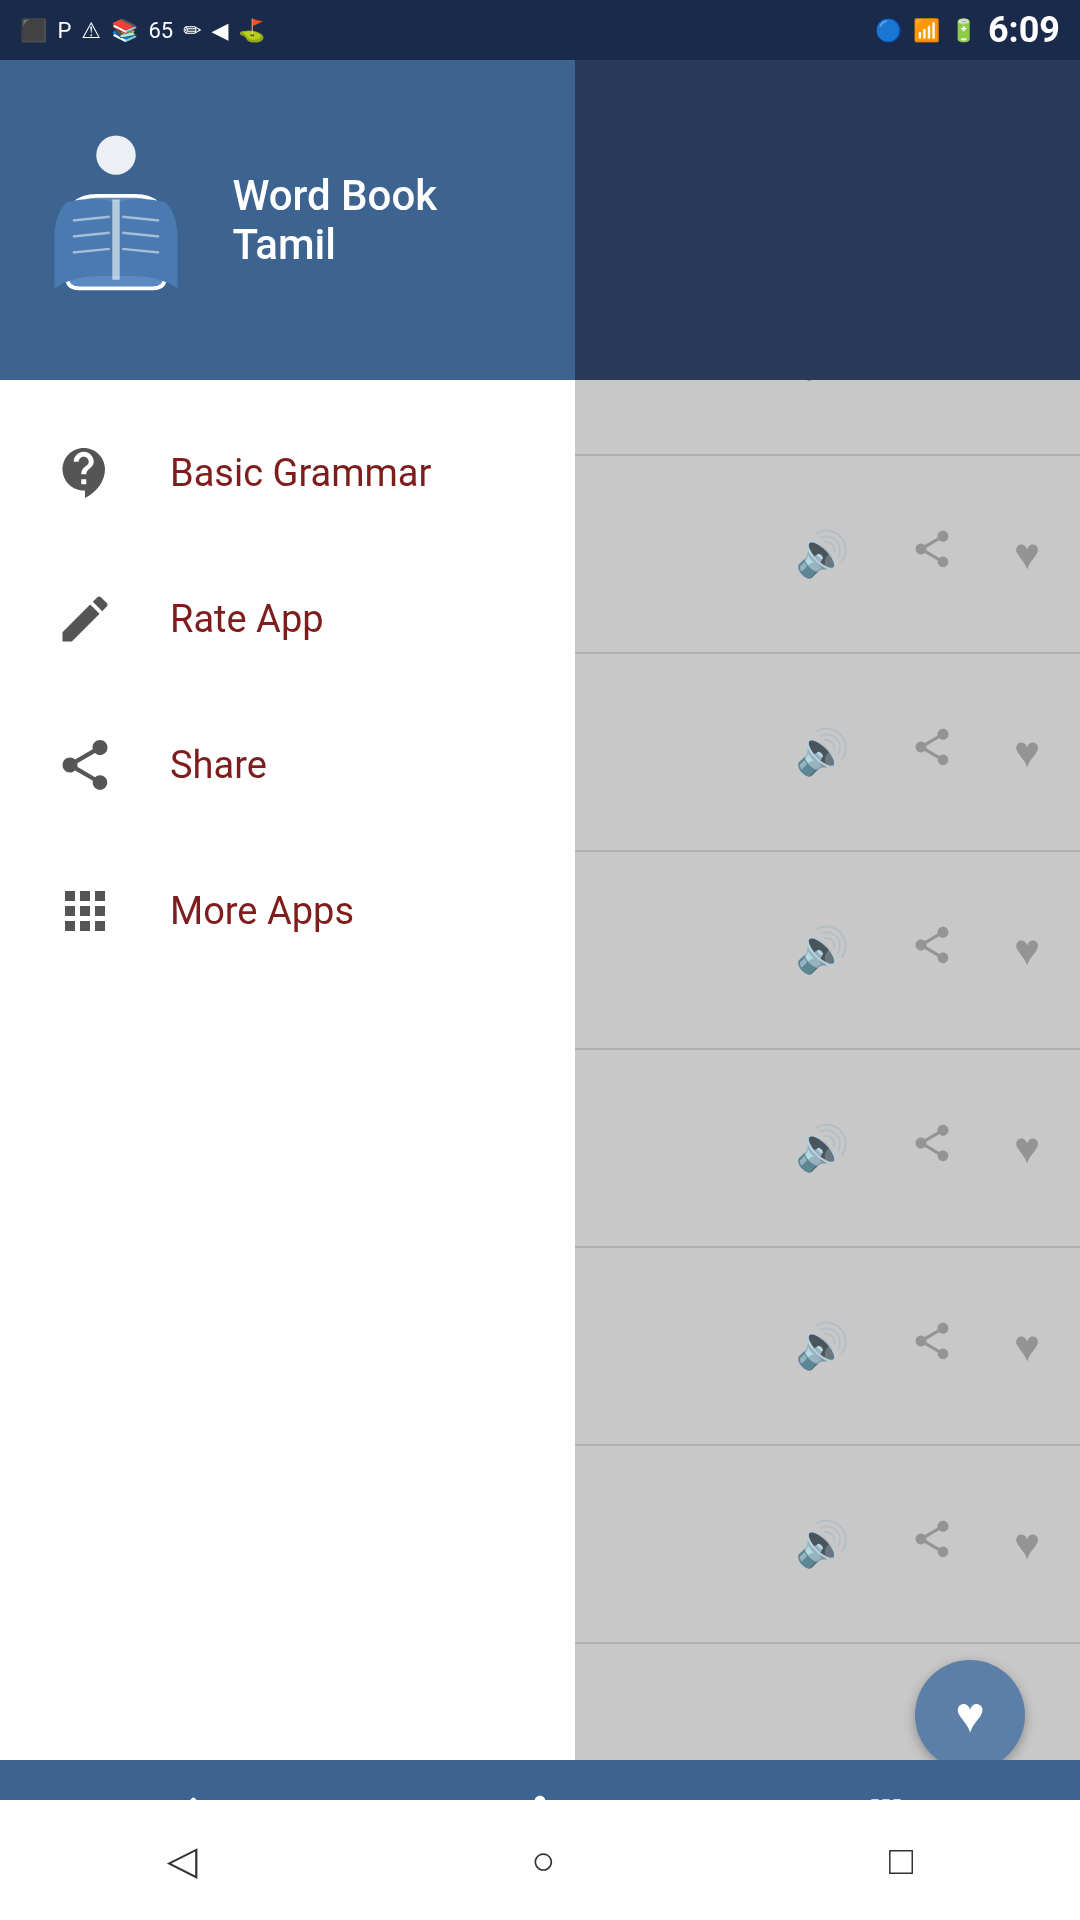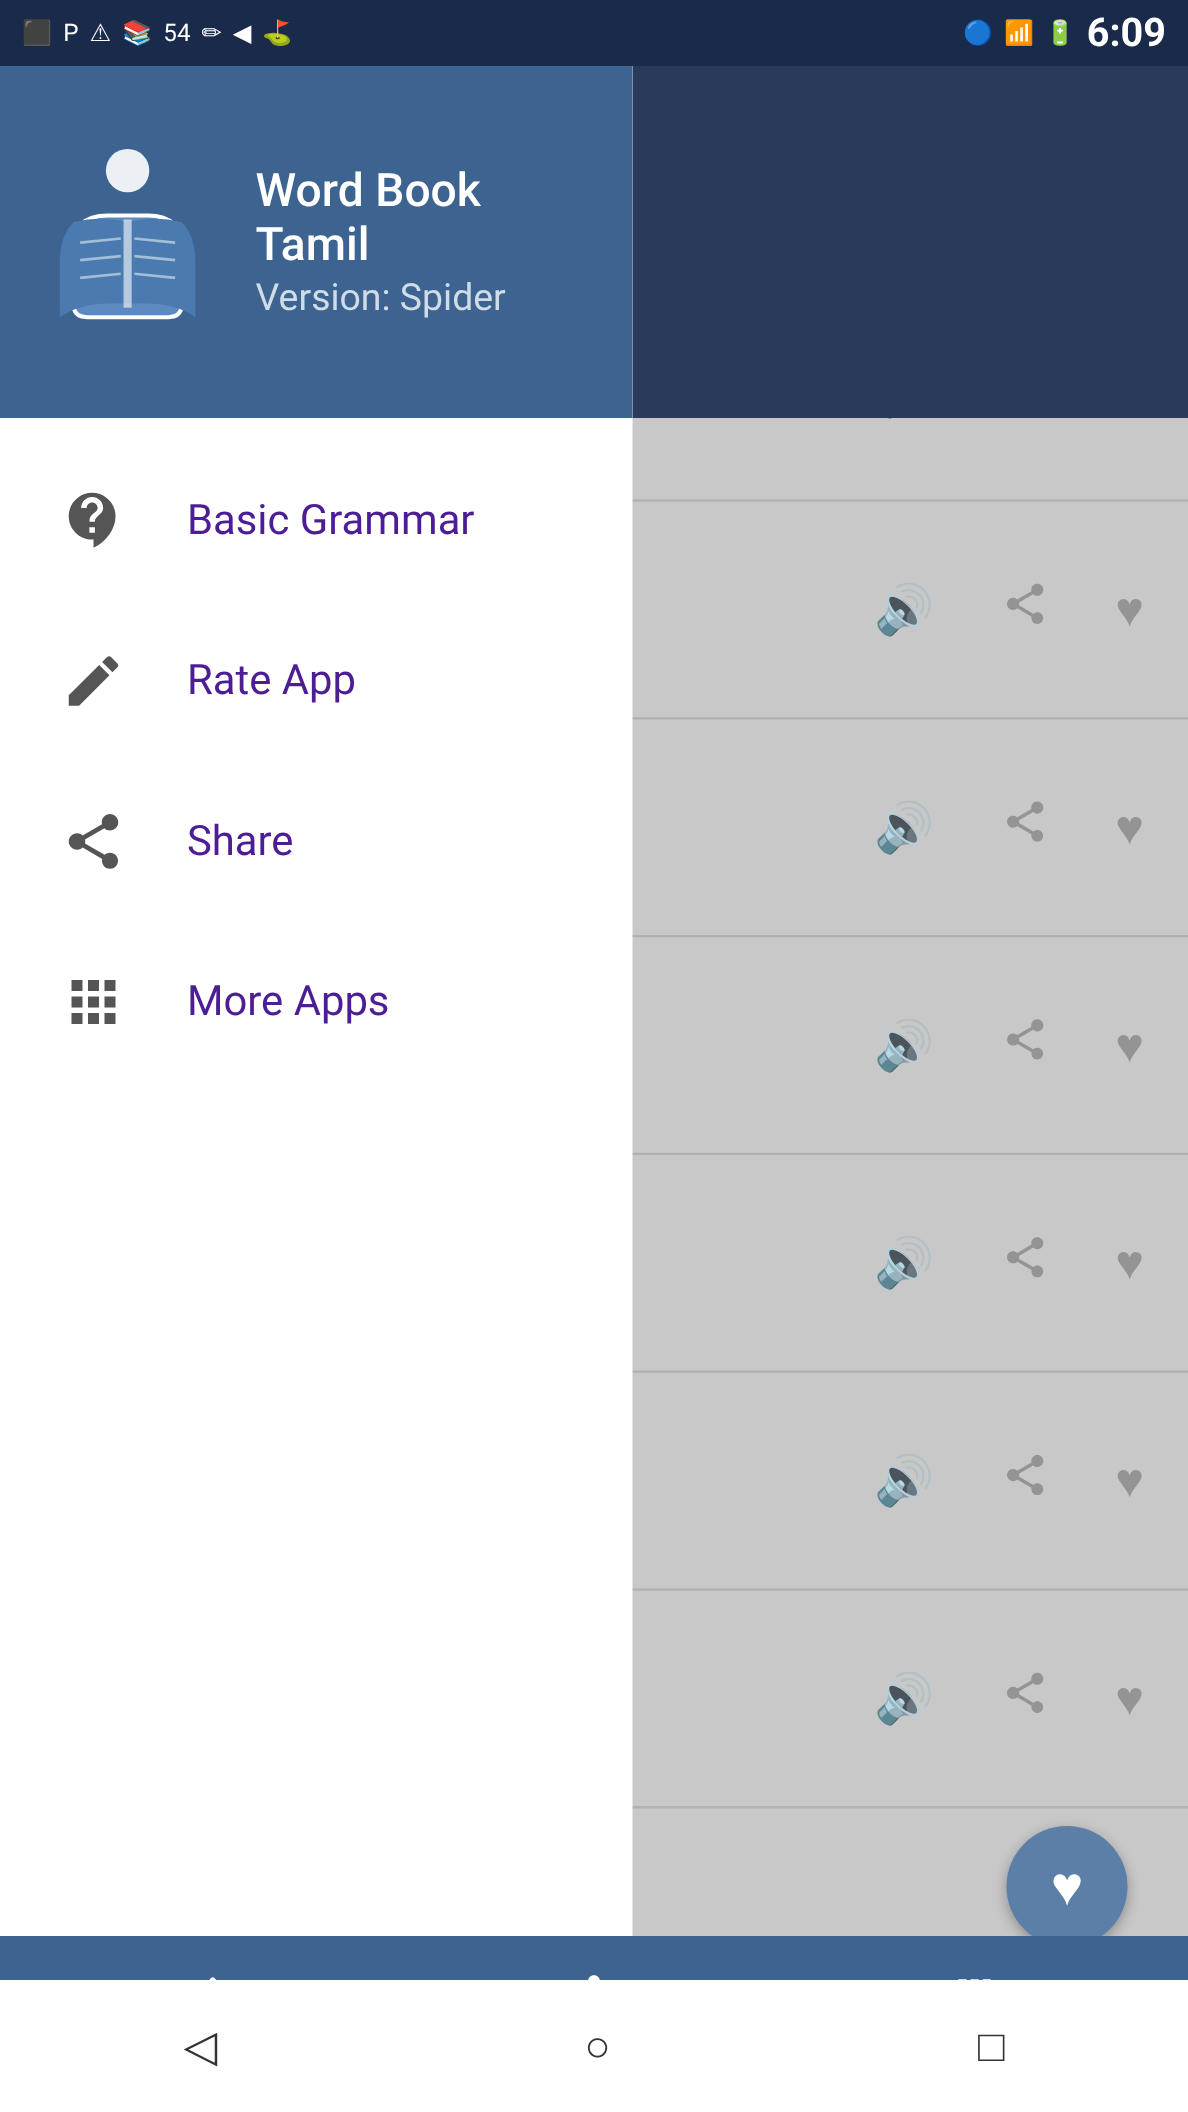--- a/index.html
+++ b/index.html
@@ -165,21 +165,21 @@
       justify-content: center;
       color: #555;
     }
 
     .menu-icon svg {
       width: 60px;
       height: 60px;
     }
 
     .menu-label {
-      color: #4c1d95;
+      color: #7f1d1d;
       font-size: 38px;
     }
 
     
     .fab-button {
       position: absolute;
       bottom: 150px;
       right: 55px;
       width: 110px;
       height: 110px;
@@ -271,21 +271,21 @@
   </style>
 </head>
 <body>
 
 <div class="status-bar">
   <div class="status-icons-left">
     <span class="status-icon-small">⬛</span>
     <span class="status-icon-small">P</span>
     <span class="status-icon-small">⚠</span>
     <span class="status-icon-small">📚</span>
-    <span class="status-icon-small">54</span>
+    <span class="status-icon-small">65</span>
     <span class="status-icon-small">✏</span>
     <span class="status-icon-small">◀</span>
     <span class="status-icon-small">⛳</span>
   </div>
   <div class="status-bar-right">
     <span>🔵</span>
     <span>📶</span>
     <span>🔋</span>
     <span class="status-time">6:09</span>
   </div>
@@ -390,21 +390,20 @@
           <path d="M25 75 L55 72" stroke="white" stroke-width="2" opacity="0.5"></path>
           <path d="M25 88 L55 85" stroke="white" stroke-width="2" opacity="0.5"></path>
           <path d="M25 101 L55 98" stroke="white" stroke-width="2" opacity="0.5"></path>
           <path d="M65 72 L95 75" stroke="white" stroke-width="2" opacity="0.5"></path>
           <path d="M65 85 L95 88" stroke="white" stroke-width="2" opacity="0.5"></path>
           <path d="M65 98 L95 101" stroke="white" stroke-width="2" opacity="0.5"></path>
         </svg>
       </div>
       <div class="app-info">
         <span class="app-title">Word Book Tamil</span>
-        <span class="app-version">Version: Spider</span>
       </div>
     </div>
 
     <div class="drawer-menu">
 
       <div class="menu-item">
         <div class="menu-icon">
           <svg viewBox="0 0 24 24" fill="#555">
             <path d="M11.5 2C6.81 2 3 5.81 3 10.5S6.81 19 11.5 19h.5v3c4.86-2.34 8-7 8-11.5C20 5.81 16.19 2 11.5 2zm1 14.5h-2v-2h2v2zm0-4h-2c0-3.25 3-3 3-5 0-1.1-.9-2-2-2s-2 .9-2 2h-2c0-2.21 1.79-4 4-4s4 1.79 4 4c0 2.5-3 2.75-3 5z"></path>
           </svg>

